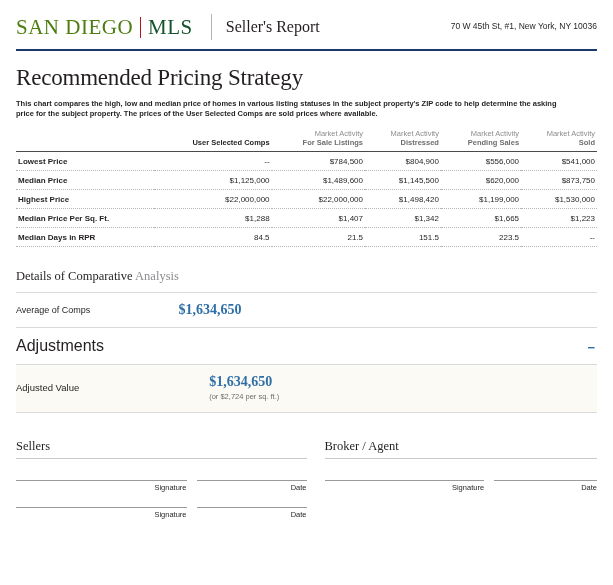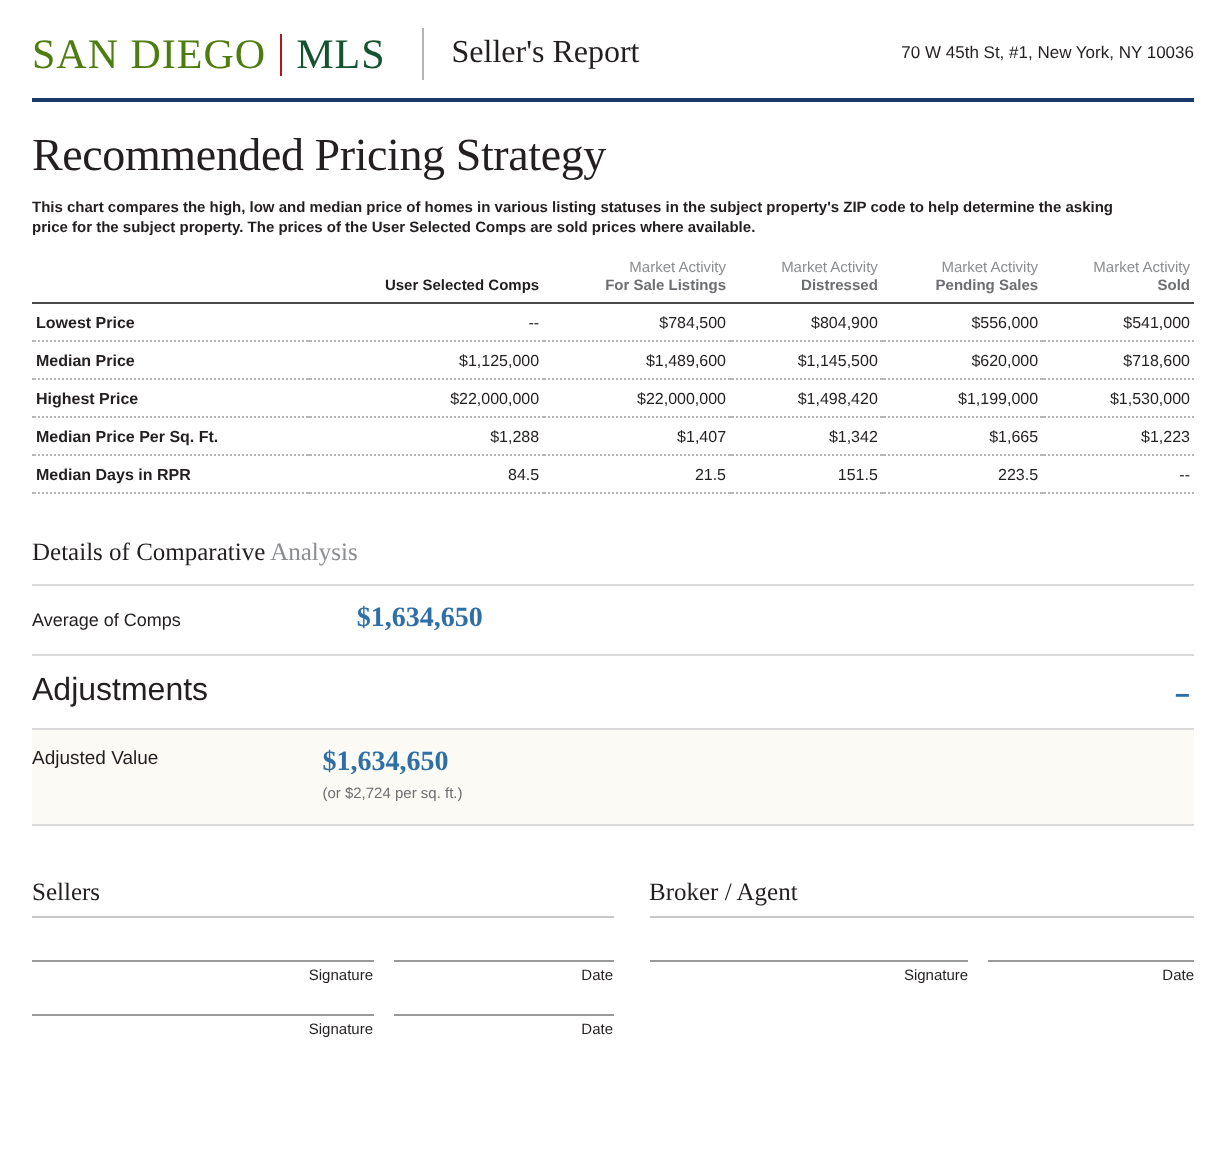--- a/index.html
+++ b/index.html
@@ -171,24 +171,25 @@
     padding: 9px 0;
   }
   .adjust-row .minus {
     color: #2f6fa8;
     font-size: 13px;
     font-weight: bold;
     padding-right: 2px;
   }
   .adjusted {
     display: flex;
-    align-items: flex-start;
+    align-items: center;
     background: #fbfaf4;
     border-bottom: 1px solid #d9d9d9;
     padding: 9px 0 11px 0;
+    gap: 48px;
   }
   .adjusted .rl-label {
     font-size: 9.5px;
   }
   .adjusted .val-wrap {
     margin-left: 82px;
   }
   .adjusted .big {
     font-family: "Liberation Serif", serif;
     font-size: 14px;
@@ -299,21 +300,21 @@
         <td>$804,900</td>
         <td>$556,000</td>
         <td>$541,000</td>
       </tr>
       <tr>
         <td class="label">Median Price</td>
         <td>$1,125,000</td>
         <td>$1,489,600</td>
         <td>$1,145,500</td>
         <td>$620,000</td>
-        <td>$718,600</td>
+        <td>$873,750</td>
       </tr>
       <tr>
         <td class="label">Highest Price</td>
         <td>$22,000,000</td>
         <td>$22,000,000</td>
         <td>$1,498,420</td>
         <td>$1,199,000</td>
         <td>$1,530,000</td>
       </tr>
       <tr>

